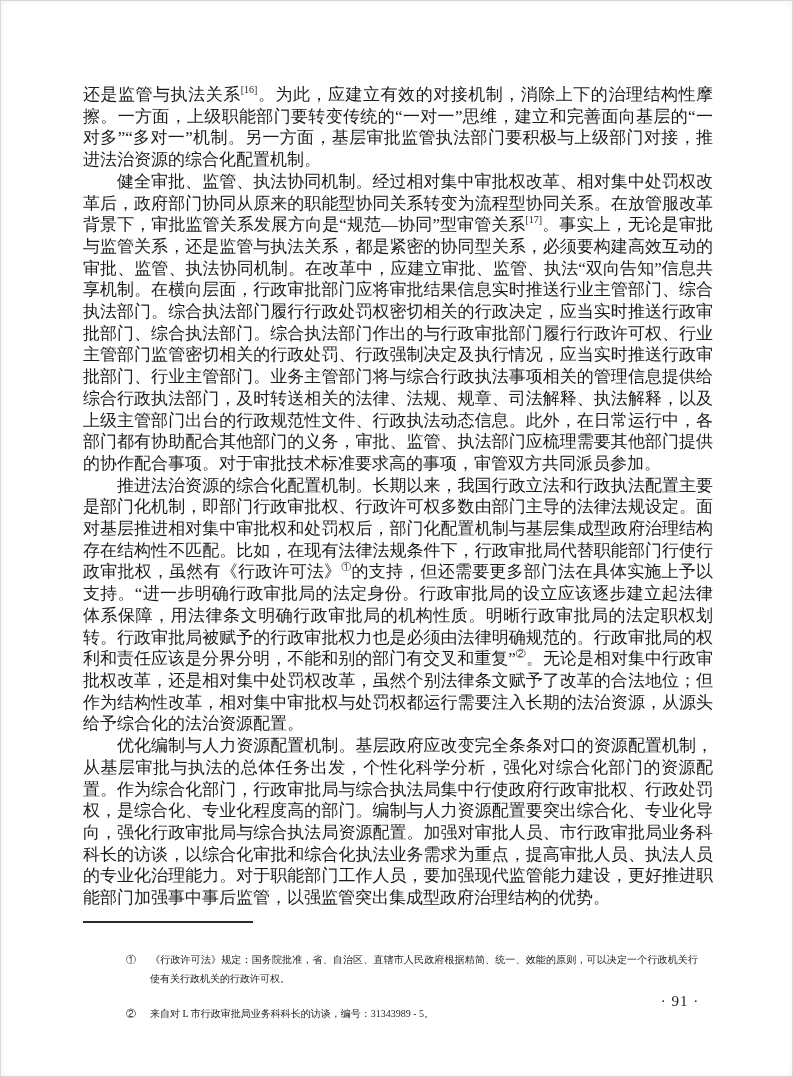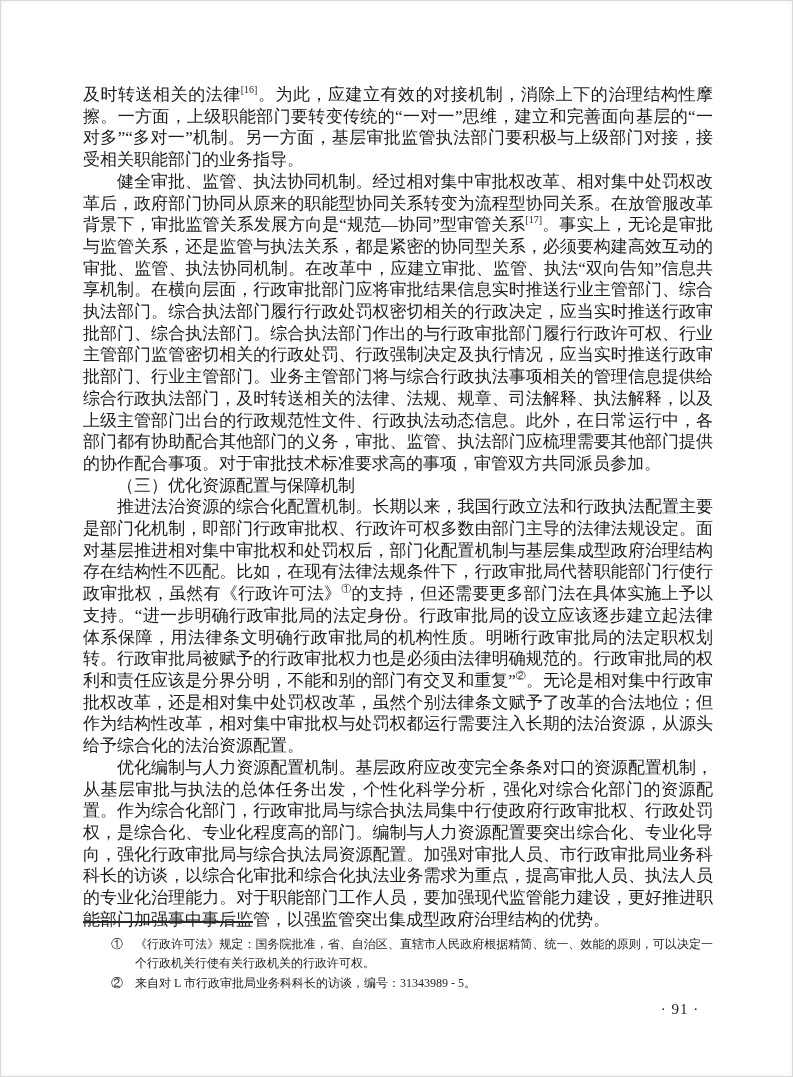--- a/index.html
+++ b/index.html
@@ -48,22 +48,22 @@
     height: 0;
     border-top: 2px solid #2a2a2a;
   }
   .footnotes {
     position: absolute;
     left: 110px;
     top: 934px;
     width: 604px;
   }
   .footnote {
-    margin: 1px;
-    font-size: 12px;
+    margin: 16px;
+    font-size: 10px;
     line-height: 19px;
     text-align: justify;
     text-justify: inter-ideograph;
     word-break: break-all;
     padding-left: 24px;
     text-indent: -24px;
   }
   .fn-marker {
     display: inline-block;
     text-indent: 0;
@@ -72,35 +72,33 @@
   }
   .page-number {
     position: absolute;
     top: 993px;
     left: 630px;
     width: 100px;
     text-align: center;
     font-size: 15px;
     letter-spacing: 1px;
     color: #1c1c1c;
-    margin-top: 8px;
   }
 </style>
 </head>
 <body>
 
 <div class="page">
 
   <main class="text-block">
 
-    <p class="para no-indent"><span class="seg">及时转送相关的法律</span><sup class="ref">[16]</sup><span class="seg">。为此，应建立有效的对接机制，消除上下的治理结构性摩擦。一方面，上级职能部门要转变传统的“一对一”思维，建立和完善面向基层的“一对多”“多对一”机制。另一方面，基层审批监管执法部门要积极与上级部门对接，接受相关职能部门的业务指导。</span></p>
+    <p class="para no-indent"><span class="seg">还是监管与执法关系</span><sup class="ref">[16]</sup><span class="seg">。为此，应建立有效的对接机制，消除上下的治理结构性摩擦。一方面，上级职能部门要转变传统的“一对一”思维，建立和完善面向基层的“一对多”“多对一”机制。另一方面，基层审批监管执法部门要积极与上级部门对接，推进法治资源的综合化配置机制。</span></p>
 
     <p class="para"><span class="seg">健全审批、监管、执法协同机制。经过相对集中审批权改革、相对集中处罚权改革后，政府部门协同从原来的职能型协同关系转变为流程型协同关系。在放管服改革背景下，审批监管关系发展方向是“规范—协同”型审管关系</span><sup class="ref">[17]</sup><span class="seg">。事实上，无论是审批与监管关系，还是监管与执法关系，都是紧密的协同型关系，必须要构建高效互动的审批、监管、执法协同机制。在改革中，应建立审批、监管、执法“双向告知”信息共享机制。在横向层面，行政审批部门应将审批结果信息实时推送行业主管部门、综合执法部门。综合执法部门履行行政处罚权密切相关的行政决定，应当实时推送行政审批部门、综合执法部门。综合执法部门作出的与行政审批部门履行行政许可权、行业主管部门监管密切相关的行政处罚、行政强制决定及执行情况，应当实时推送行政审批部门、行业主管部门。业务主管部门将与综合行政执法事项相关的管理信息提供给综合行政执法部门，及时转送相关的法律、法规、规章、司法解释、执法解释，以及上级主管部门出台的行政规范性文件、行政执法动态信息。此外，在日常运行中，各部门都有协助配合其他部门的义务，审批、监管、执法部门应梳理需要其他部门提供的协作配合事项。对于审批技术标准要求高的事项，审管双方共同派员参加。</span></p>
 
-    <p class="para">（三）优化资源配置与保障机制</p>
 
     <p class="para"><span class="seg">推进法治资源的综合化配置机制。长期以来，我国行政立法和行政执法配置主要是部门化机制，即部门行政审批权、行政许可权多数由部门主导的法律法规设定。面对基层推进相对集中审批权和处罚权后，部门化配置机制与基层集成型政府治理结构存在结构性不匹配。比如，在现有法律法规条件下，行政审批局代替职能部门行使行政审批权，虽然有《行政许可法》</span><sup class="ref">①</sup><span class="seg">的支持，但还需要更多部门法在具体实施上予以支持。“进一步明确行政审批局的法定身份。行政审批局的设立应该逐步建立起法律体系保障，用法律条文明确行政审批局的机构性质。明晰行政审批局的法定职权划转。行政审批局被赋予的行政审批权力也是必须由法律明确规范的。行政审批局的权利和责任应该是分界分明，不能和别的部门有交叉和重复”</span><sup class="ref">②</sup><span class="seg">。无论是相对集中行政审批权改革，还是相对集中处罚权改革，虽然个别法律条文赋予了改革的合法地位；但作为结构性改革，相对集中审批权与处罚权都运行需要注入长期的法治资源，从源头给予综合化的法治资源配置。</span></p>
 
     <p class="para">优化编制与人力资源配置机制。基层政府应改变完全条条对口的资源配置机制，从基层审批与执法的总体任务出发，个性化科学分析，强化对综合化部门的资源配置。作为综合化部门，行政审批局与综合执法局集中行使政府行政审批权、行政处罚权，是综合化、专业化程度高的部门。编制与人力资源配置要突出综合化、专业化导向，强化行政审批局与综合执法局资源配置。加强对审批人员、市行政审批局业务科科长的访谈，以综合化审批和综合化执法业务需求为重点，提高审批人员、执法人员的专业化治理能力。对于职能部门工作人员，要加强现代监管能力建设，更好推进职能部门加强事中事后监管，以强监管突出集成型政府治理结构的优势。</p>
 
   </main>
 
   <div class="footnote-sep"></div>
 
   <section class="footnotes">

